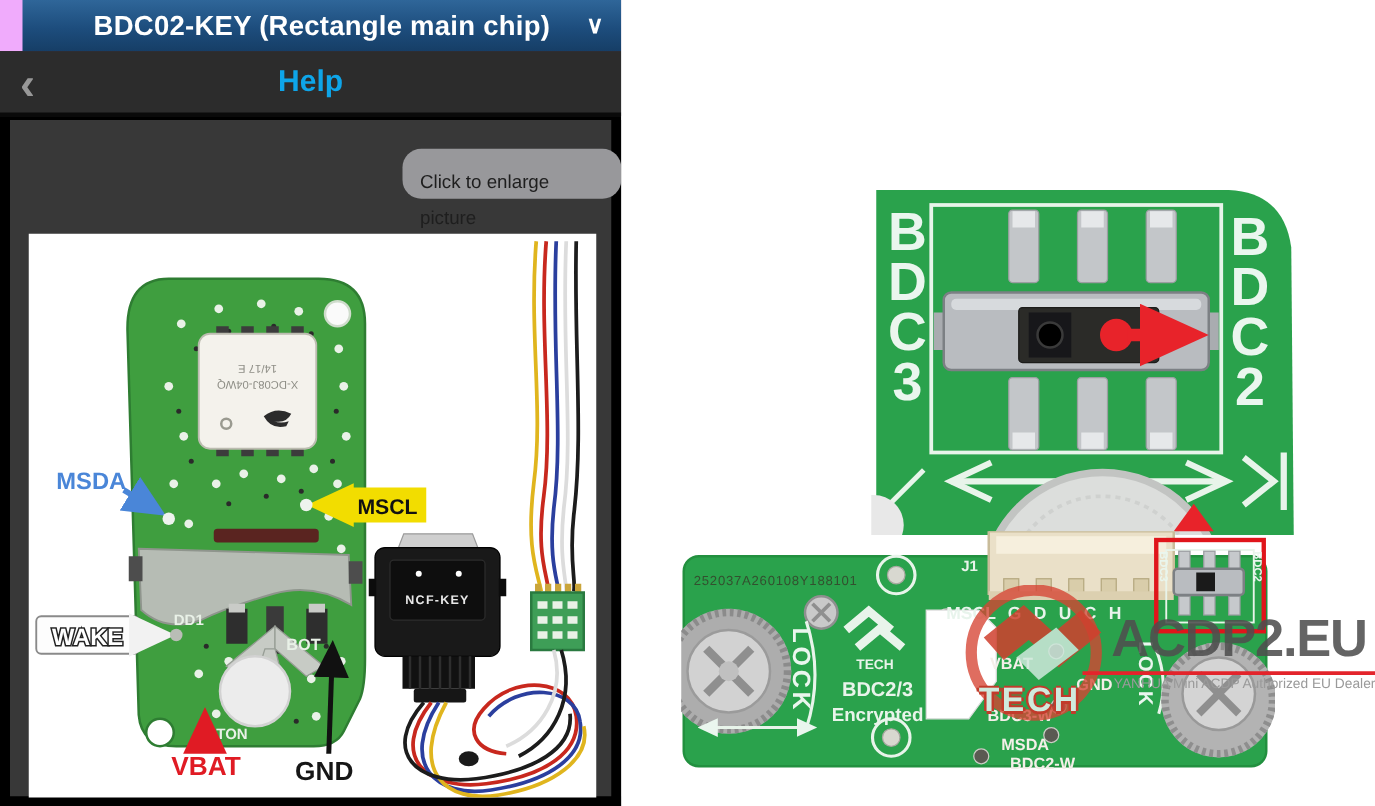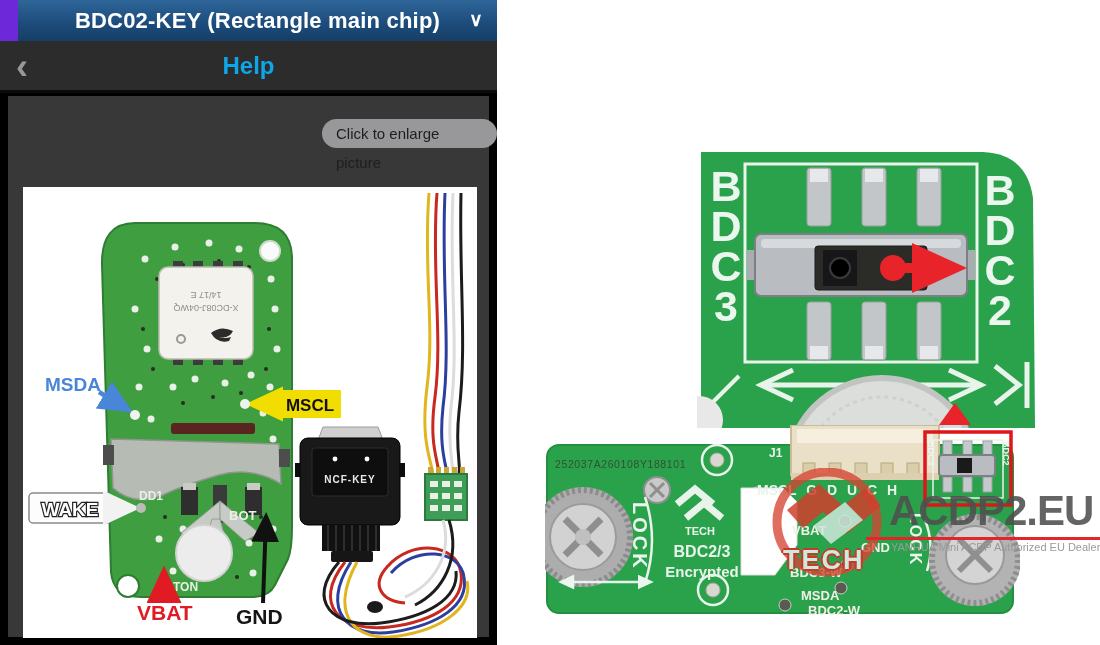--- a/index.html
+++ b/index.html
@@ -1,32 +1,32 @@
 <!DOCTYPE html>
 <html><head>
 <meta charset="utf-8">
 <style>
   * { margin:0; padding:0; box-sizing:border-box; }
   html,body { width:1100px; height:645px; font-family:"Liberation Sans", sans-serif; background:#fff; }
   #screen { position:relative; width:1100px; height:645px; overflow:hidden; background:#fff; }
 
   
   #app { position:absolute; left:0; top:0; width:497px; height:645px; background:#000; }
-  #titlebar { position:absolute; left:0; top:0; width:497px; height:41px; background:#6d28d9; }
+  #titlebar { position:absolute; left:0; top:0; width:497px; height:41px; background:#f0abfc; }
   #titlebar-blue { position:absolute; left:18px; top:0; right:0; height:41px;
     background:linear-gradient(180deg,#2f6699 0%,#1d4d7d 55%,#163e66 100%);
     display:flex; align-items:center; justify-content:center; }
   #titlebar-title { color:#fff; font-size:22px; font-weight:bold; letter-spacing:.2px; }
   #titlebar-chevron { position:absolute; right:14px; top:8px; color:#fff; font-size:19px; font-weight:bold; }
   #navbar { position:absolute; left:0; top:41px; width:497px; height:52px; background:#2c2c2c; border-bottom:3px solid #0a0a0a; }
   #back-btn { position:absolute; left:16px; top:2px; color:#989898; font-size:36px; font-weight:bold; line-height:48px; }
   #nav-title { position:absolute; left:0; right:0; top:0; text-align:center; line-height:50px; color:#0ea5e9; font-size:24px; font-weight:bold; }
   #content { position:absolute; left:0; top:96px; width:497px; height:549px; background:#383838;
     border-left:8px solid #000; border-right:8px solid #000; border-bottom:8px solid #000; }
-  #enlarge-pill { position:absolute; left:322px; top:119px; height:29px; padding:0 14px; border-radius:15px;
+  #enlarge-pill { position:absolute; left:322px; top:119px; height:40px; padding:12px 14px; border-radius:15px;
     background:#98989b; color:#1e1e1e; font-size:15px; line-height:29px; }
   #photo-panel { position:absolute; left:23px; top:187px; width:454px; height:451px; background:#fff; }
   #photo-panel svg { display:block; }
 
   
   #right-pane { position:absolute; left:497px; top:0; width:603px; height:645px; background:#fff; }
   .abs { position:absolute; }
   .vstack { position:absolute; font-weight:bold; color:#eaf6ee; word-break:break-all; line-height:.93; text-align:center; }
   .vrot { position:absolute; writing-mode:vertical-rl; font-weight:bold; color:#eaf6ee; }
 

